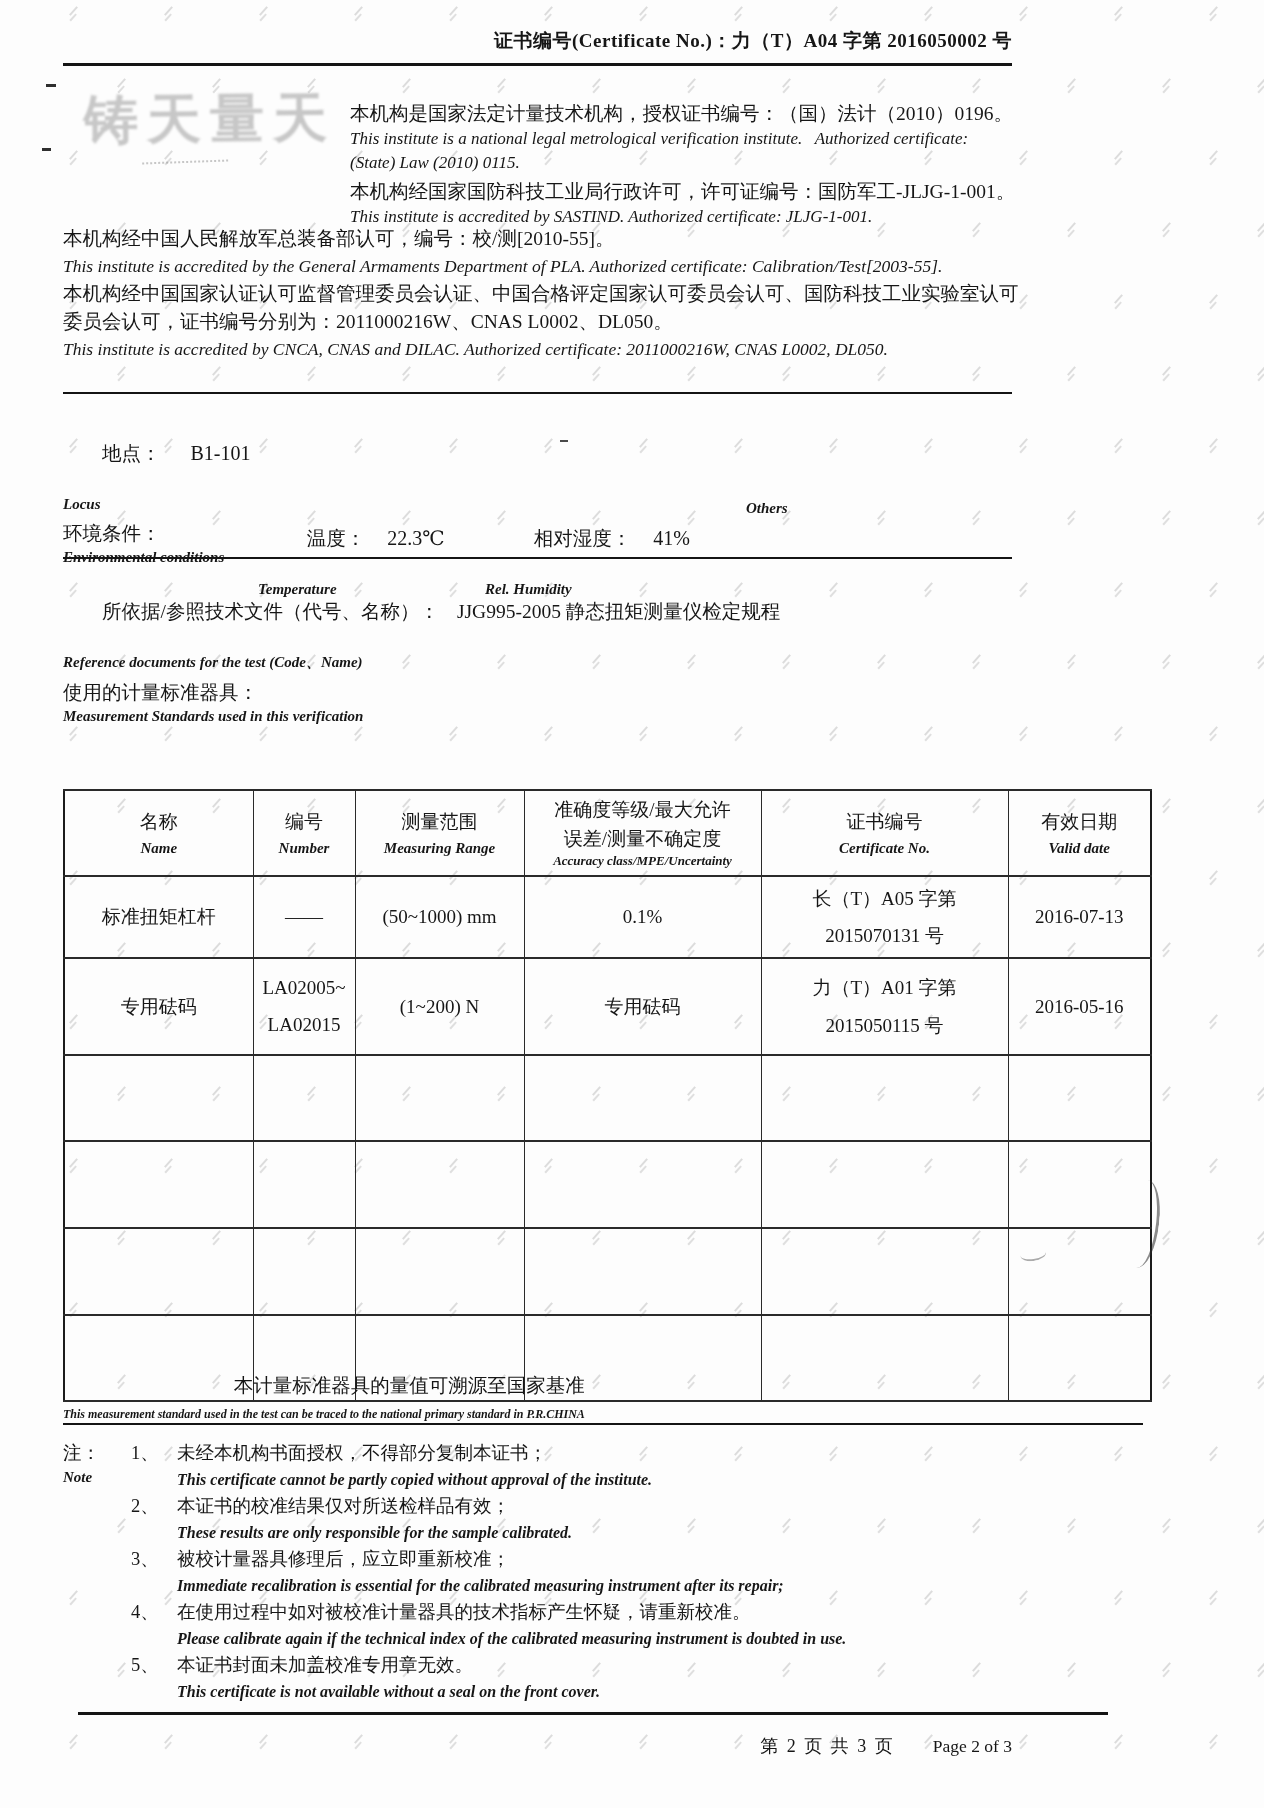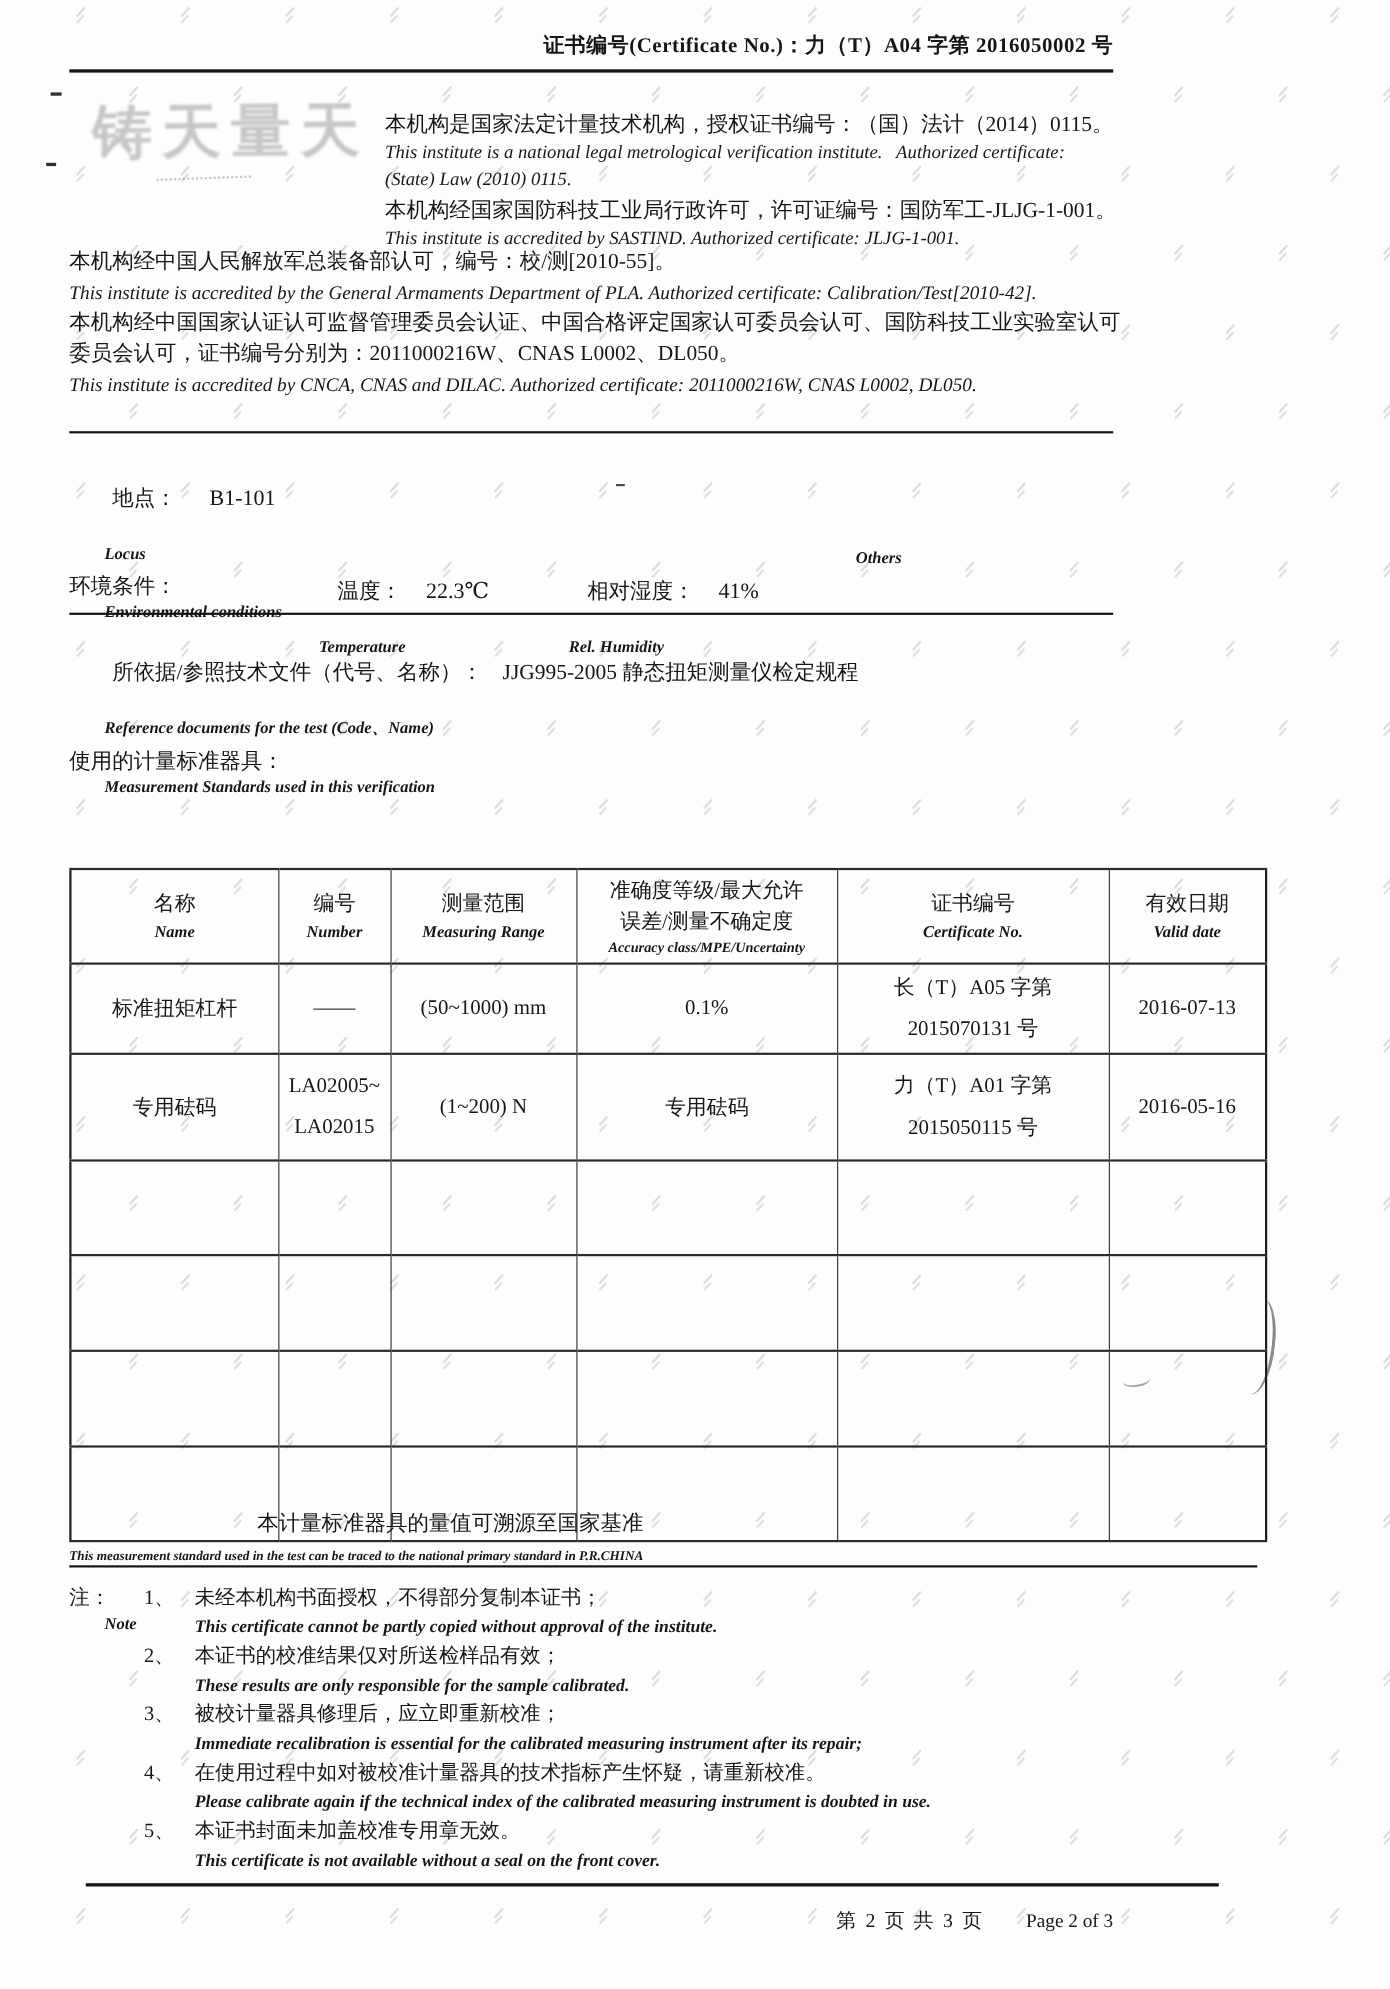--- a/index.html
+++ b/index.html
@@ -7,21 +7,21 @@
         font-family:"Liberation Serif","DejaVu Serif",serif;color:#161616;}
   .layer{position:absolute;inset:0;z-index:1;}
   
   #watermark{position:absolute;inset:0;z-index:0;pointer-events:none;}
   .wm{position:absolute;width:11px;height:2px;background:rgba(174,174,174,.42);transform:rotate(-48deg);}
   .wm::after{content:"";position:absolute;left:-4px;top:4px;width:9px;height:2px;background:rgba(174,174,174,.38);}
   
   .abs{position:absolute;}
   .cn{font-size:19.5px;line-height:27px;white-space:pre-wrap;}
   .en{font-style:italic;font-size:17px;line-height:24px;white-space:pre-wrap;}
-  .en-lbl{font-style:italic;font-weight:700;font-size:15px;line-height:20px;margin-left:32px;}
+  .en-lbl{font-style:italic;font-weight:700;font-size:15px;line-height:20px;}
   
   .sec-certline{left:63px;top:28px;width:949px;text-align:right;font-size:19px;font-weight:600;letter-spacing:.5px;}
   .rule{background:#141414;}
   .rule-top{left:63px;top:63px;width:949px;height:3px;}
   .rule-2{left:63px;top:392px;width:949px;height:2px;}
   .rule-3{left:63px;top:557px;width:949px;height:2px;}
   .rule-4{left:63px;top:1423px;width:1080px;height:2px;}
   .rule-5{left:78px;top:1712px;width:1030px;height:3px;}
   
   .stamp{left:84px;top:92px;width:272px;}
@@ -419,30 +419,30 @@
 
     <div class="abs sec-certline">证书编号(Certificate No.)：力（T）A04 字第 2016050002 号</div>
     <div class="abs rule rule-top"></div>
 
     <div class="abs stamp">
       <div class="stamp-chars">铸天量天</div>
       <div class="stamp-sub"></div>
     </div>
 
     <div class="abs intro">
-      <div class="cn">本机构是国家法定计量技术机构，授权证书编号：（国）法计（2014）0115。</div>
+      <div class="cn">本机构是国家法定计量技术机构，授权证书编号：（国）法计（2010）0196。</div>
       <div class="en">This institute is a national legal metrological verification institute.   Authorized certificate:
 (State) Law (2010) 0115.</div>
       <div class="cn">本机构经国家国防科技工业局行政许可，许可证编号：国防军工-JLJG-1-001。</div>
       <div class="en">This institute is accredited by SASTIND. Authorized certificate: JLJG-1-001.</div>
     </div>
 
     <div class="abs block2">
       <div class="cn">本机构经中国人民解放军总装备部认可，编号：校/测[2010-55]。</div>
-      <div class="en">This institute is accredited by the General Armaments Department of PLA. Authorized certificate: Calibration/Test[2010-42].</div>
+      <div class="en">This institute is accredited by the General Armaments Department of PLA. Authorized certificate: Calibration/Test[2003-55].</div>
       <div class="cn">本机构经中国国家认证认可监督管理委员会认证、中国合格评定国家认可委员会认可、国防科技工业实验室认可
 委员会认可，证书编号分别为：2011000216W、CNAS L0002、DL050。</div>
       <div class="en">This institute is accredited by CNCA, CNAS and DILAC. Authorized certificate: 2011000216W, CNAS L0002, DL050.</div>
     </div>
 
     <div class="abs rule rule-2"></div>
 
     <div class="abs locus">
       <div class="cn">
         <span>地点：</span><span class="loc-val">B1-101</span>

